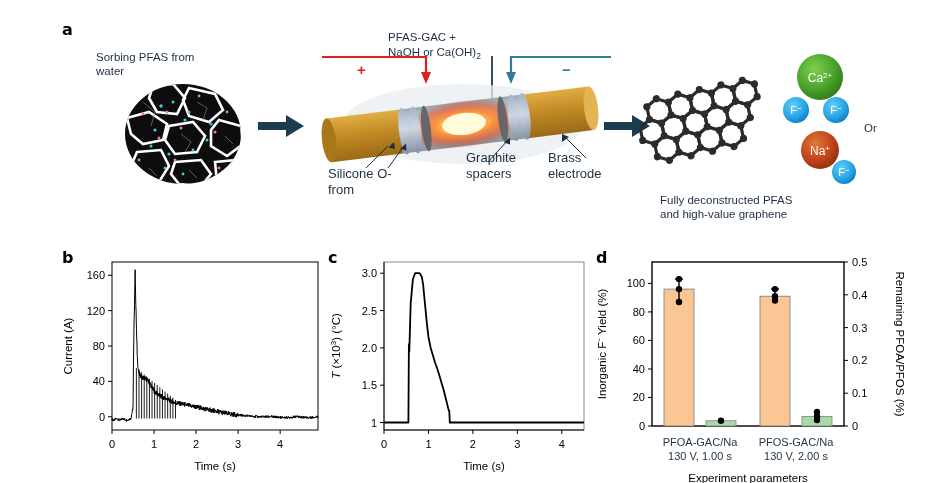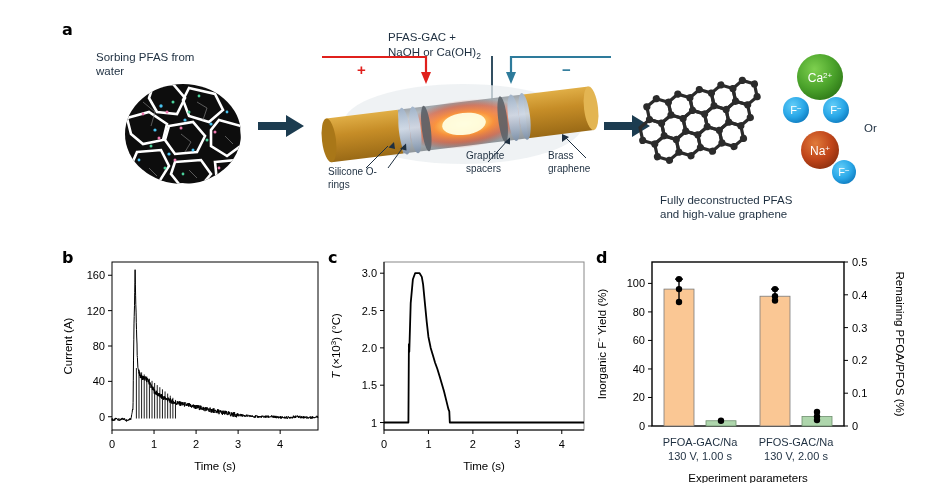--- a/index.html
+++ b/index.html
@@ -23,21 +23,21 @@
   }
 
   
   .sch-text{
     position:absolute;
     font-size:11.5px;
     color:#1e2f40;
     line-height:1.25;
     white-space:pre-line;
   }
-  .sch-text.small{font-size:10px;}
+  .sch-text.small{font-size:13px;}
 
   .sign{
     position:absolute;
     font-size:15px;
     font-weight:bold;
     line-height:1;
   }
 
   
   svg{display:block;overflow:visible;}
@@ -212,25 +212,25 @@
   <svg class="abs" style="left:478px;top:134px;" width="48" height="30">
     <path d="M10 28 L30 6" stroke="#1E2F40" stroke-width="1" fill="none"></path>
     <path d="M26 8.5 L32 3.5 L32 10.5 Z" fill="#1E2F40"></path>
   </svg>
   <svg class="abs" style="left:552px;top:128px;" width="48" height="32">
     <path d="M34 30 L12 8" stroke="#1E2F40" stroke-width="1" fill="none"></path>
     <path d="M10 14 L10 6 L17 9 Z" fill="#1E2F40"></path>
   </svg>
 
   <div class="sch-text small" style="left:328px;top:166px;width:90px;">Silicone O-
-rings</div>
+from</div>
   <div class="sch-text small" style="left:466px;top:150px;width:80px;">Graphite
 spacers</div>
   <div class="sch-text small" style="left:548px;top:150px;width:70px;">Brass
-graphene</div>
+electrode</div>
 
 
   <svg class="abs" style="left:604px;top:112px;" width="48" height="28">
     <path d="M0 10 L28 10 L28 3 L46 14 L28 25 L28 18 L0 18 Z" fill="#1C3C50"></path>
   </svg>
 
   <svg class="abs" style="left:640px;top:62px;" width="160" height="125">
     <g id="lat" stroke="#2b2b2b" stroke-width="3.2" fill="none" stroke-linecap="round" transform="rotate(-12 80 62)">
       <g>
 

